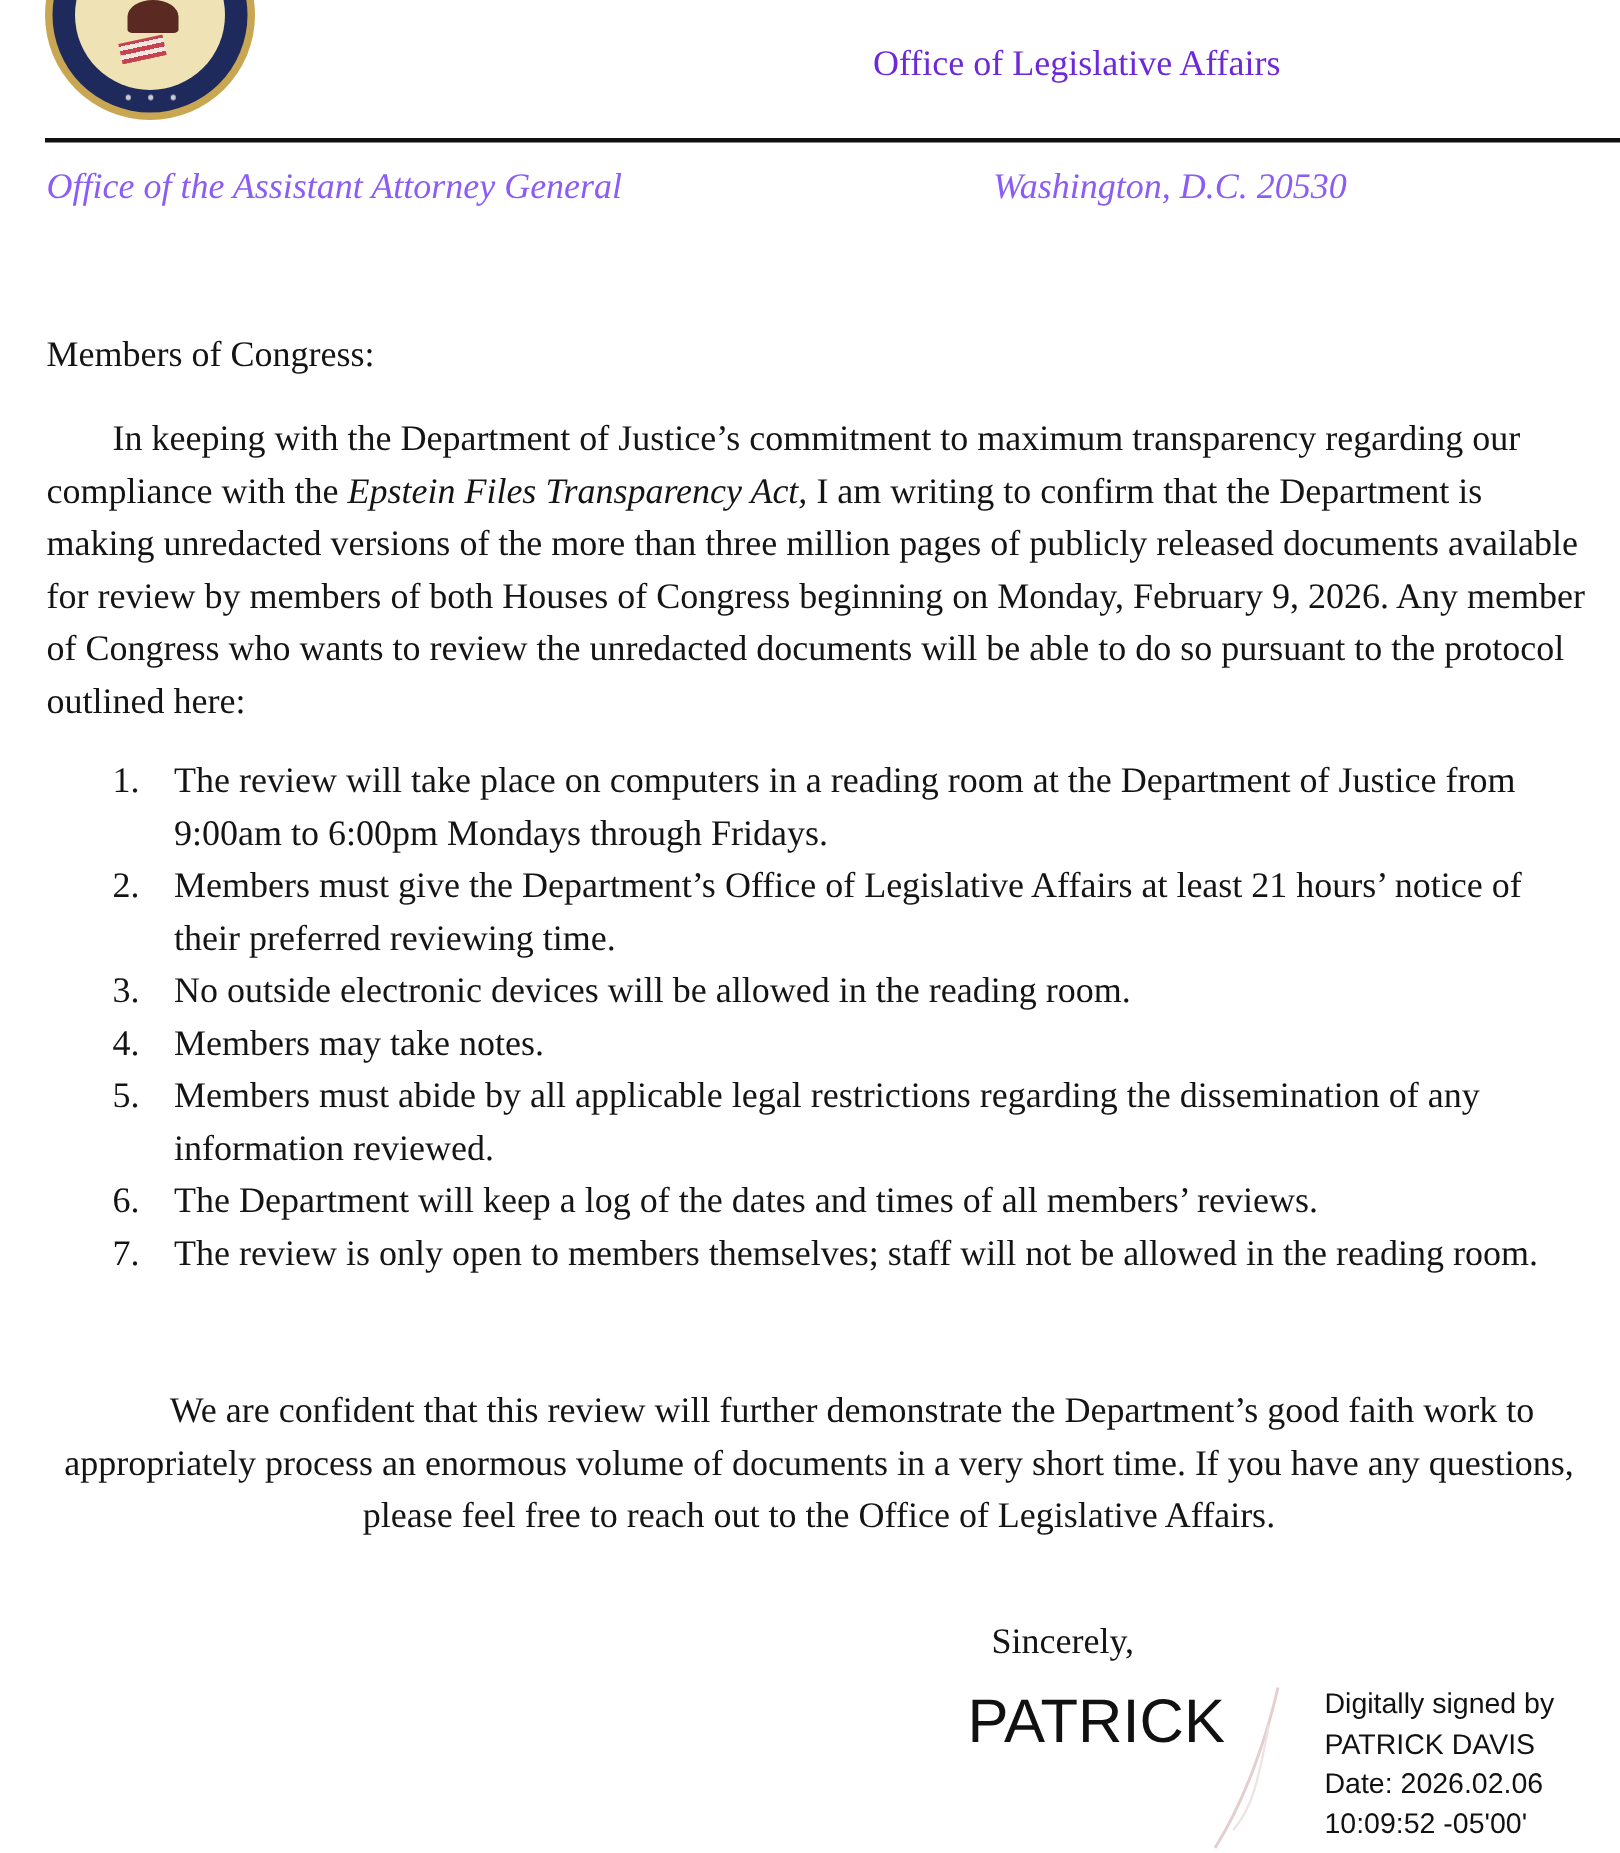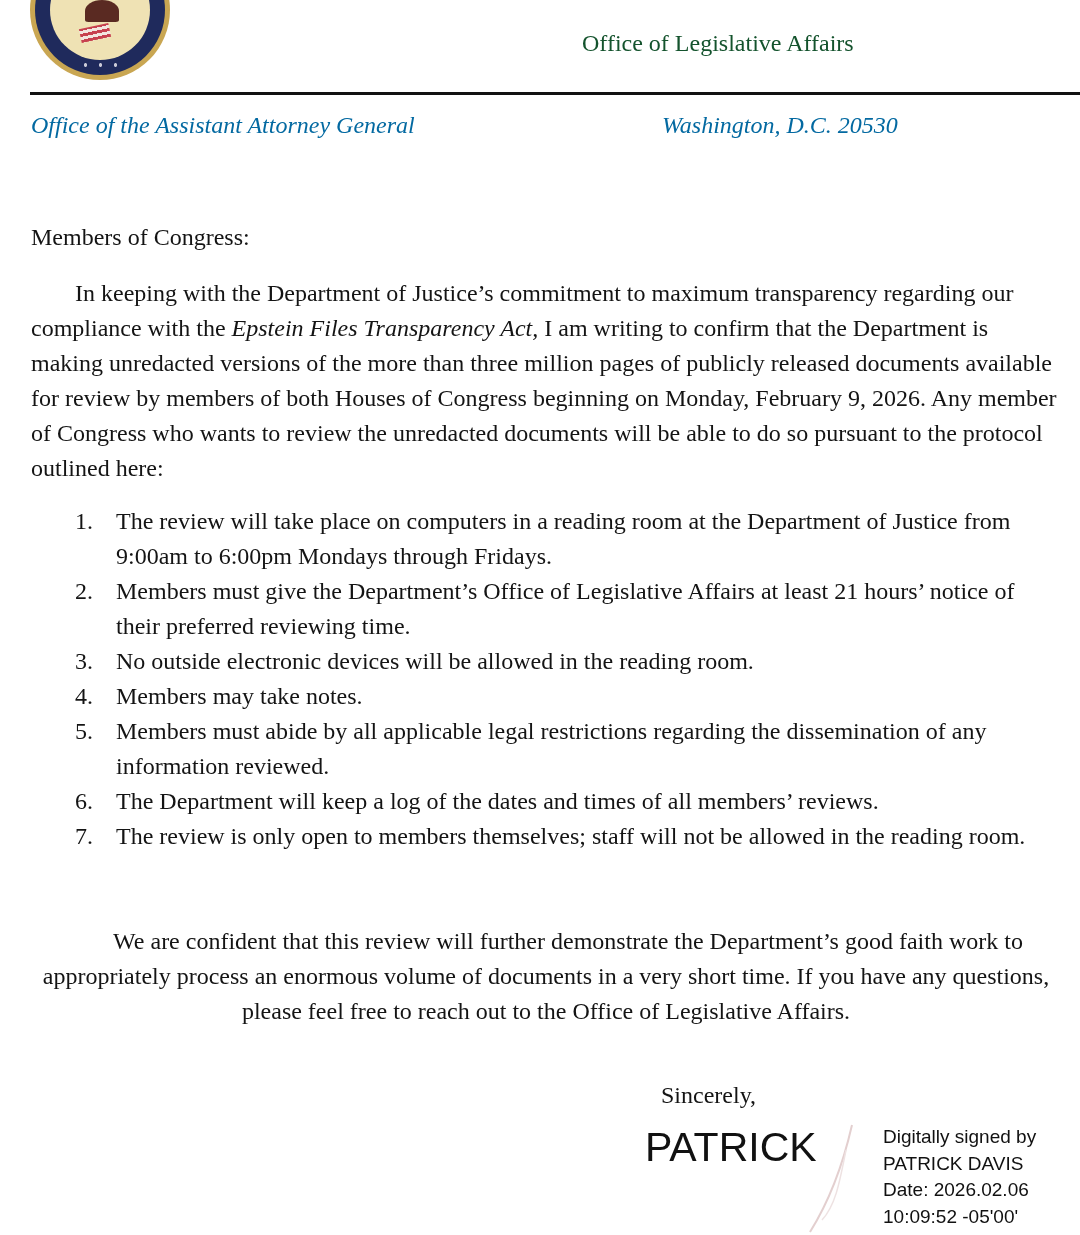--- a/index.html
+++ b/index.html
@@ -18,27 +18,27 @@
   .seal .inner {
     position: absolute; left: 20px; top: 20px; width: 100px; height: 100px; border-radius: 50%;
     background: #efe2b4; overflow: hidden;
   }
   .seal .eagle { position: absolute; left: 35px; top: 40px; width: 34px; height: 22px; background: #5a2a22; border-radius: 50% 50% 10% 10%; }
   .seal .flag { position: absolute; left: 30px; top: 66px; width: 30px; height: 14px;
     background: repeating-linear-gradient(0deg, #c7414f 0 3px, #f2e6e0 3px 6px); transform: rotate(-12deg); }
   .seal .dots { position: absolute; left: 48px; top: 123px; width: 46px; height: 4px;
     background: radial-gradient(circle, #c9c9d6 1.6px, transparent 2px) 0 0/15px 4px repeat-x; }
   .office-title {
-    position: absolute; left: 582px; top: 30px; font-size: 24px; color: #14532d;
+    position: absolute; left: 582px; top: 30px; font-size: 24px; color: #6d28d9;
   }
   .rule {
     position: absolute; left: 30px; right: 0; top: 92px; height: 3px; background: #111;
   }
   .sub-left, .sub-right {
-    position: absolute; top: 112px; font-size: 24px; font-style: italic; color: #0369a1;
+    position: absolute; top: 112px; font-size: 24px; font-style: italic; color: #8b5cf6;
   }
   .sub-left { left: 31px; }
   .sub-right { left: 662px; text-align: center; }
   .salutation {
     position: absolute; left: 31px; top: 224px; font-size: 24px;
   }
   .para {
     position: absolute; left: 31px; width: 1030px; font-size: 24px; line-height: 35px;
     text-indent: 44px; margin: 0;
   }

